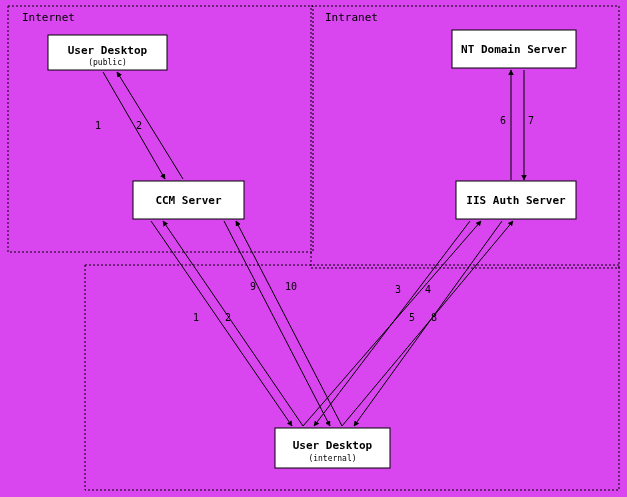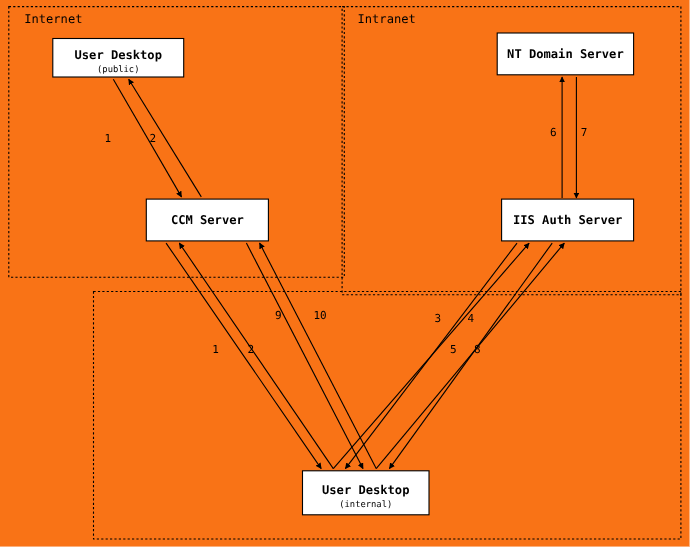--- a/index.html
+++ b/index.html
@@ -1,20 +1,20 @@
 <!DOCTYPE html>
 <html><head>
 <meta charset="utf-8">
 <style>
   html,body{margin:0;padding:0;background:#ffffff;}
   #page{
     position:relative;
     width:627px;
     height:497px;
-    background:#f97316;
+    background:#d946ef;
     font-family:"DejaVu Sans Mono", monospace;
     overflow:hidden;
   }
   #diagram{position:absolute;left:0;top:0;width:627px;height:497px;}
   .zone-label{
     font-family:"DejaVu Sans Mono", monospace;
     font-size:11px;
     fill:#000000;
   }
   .node-title{

